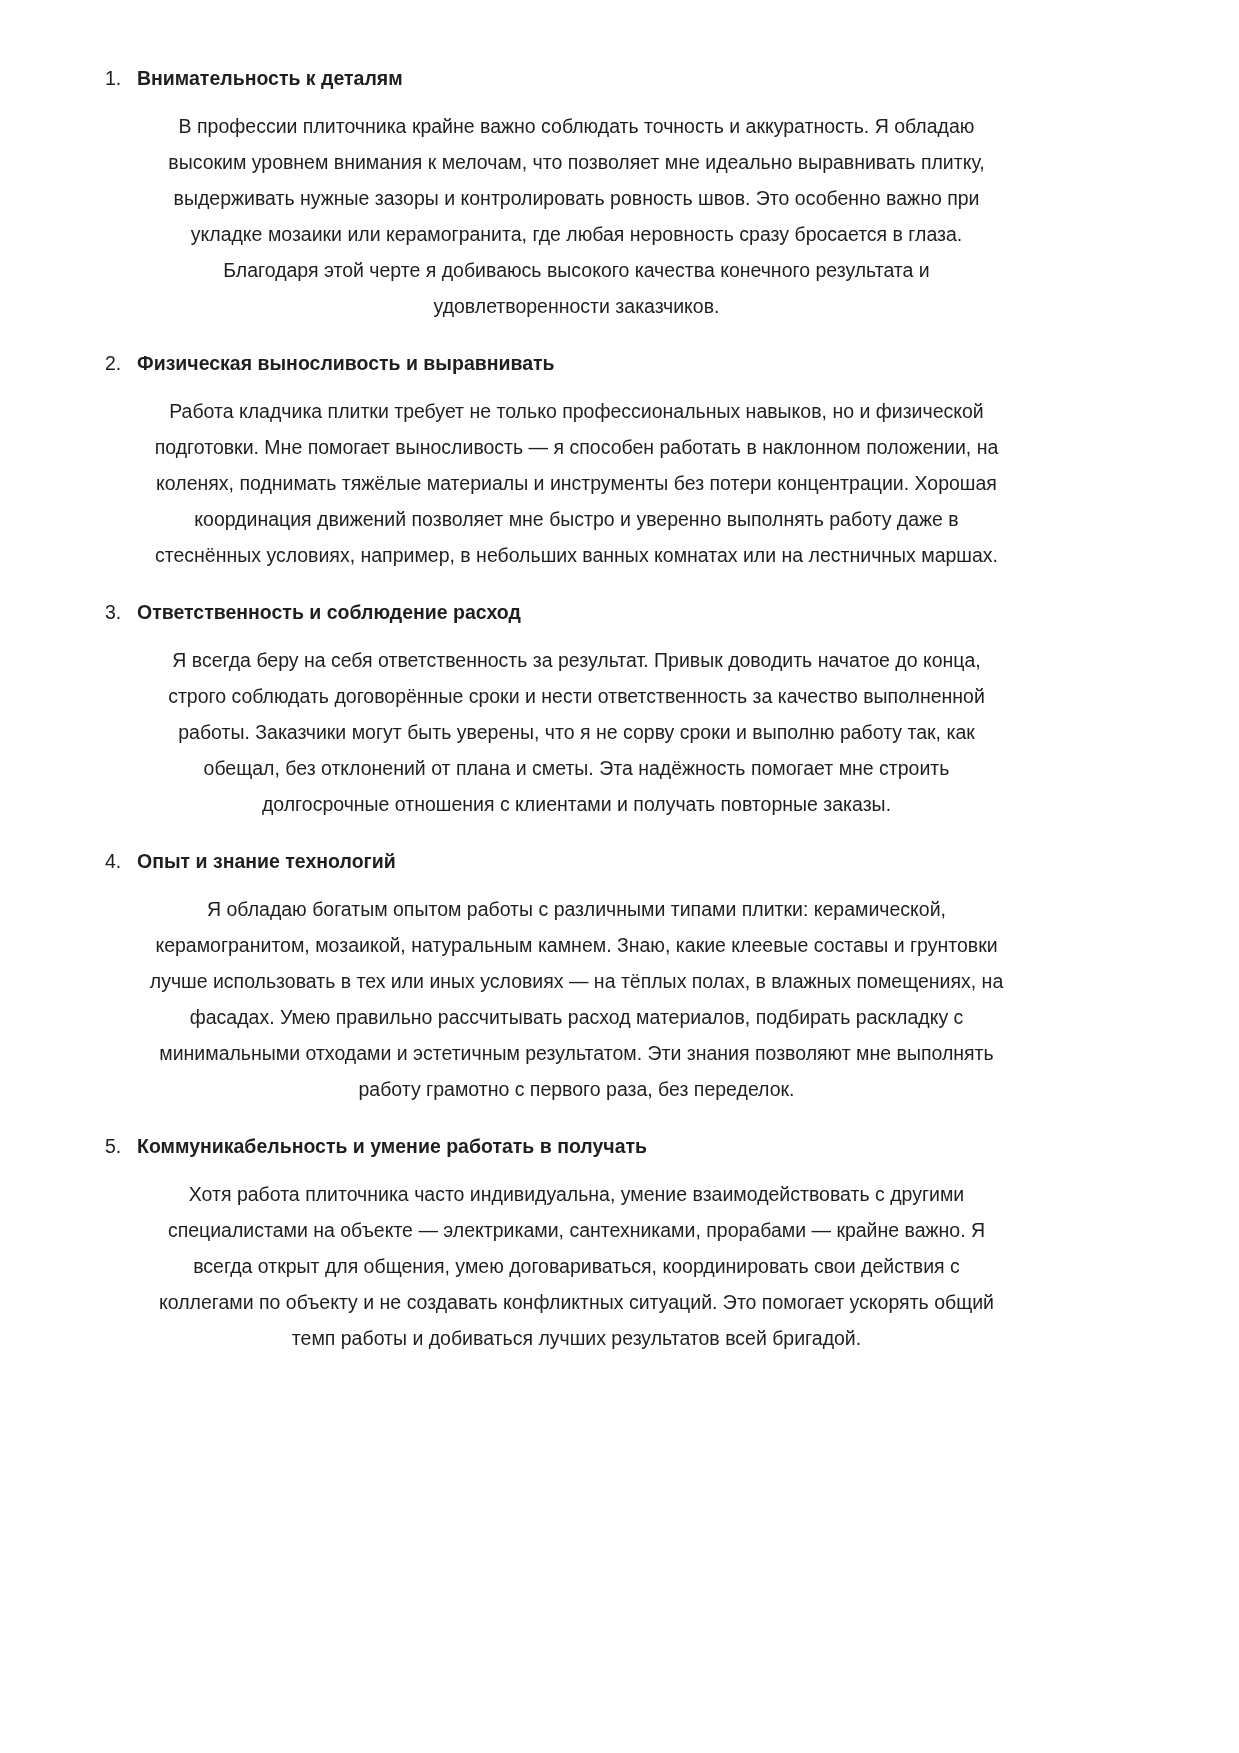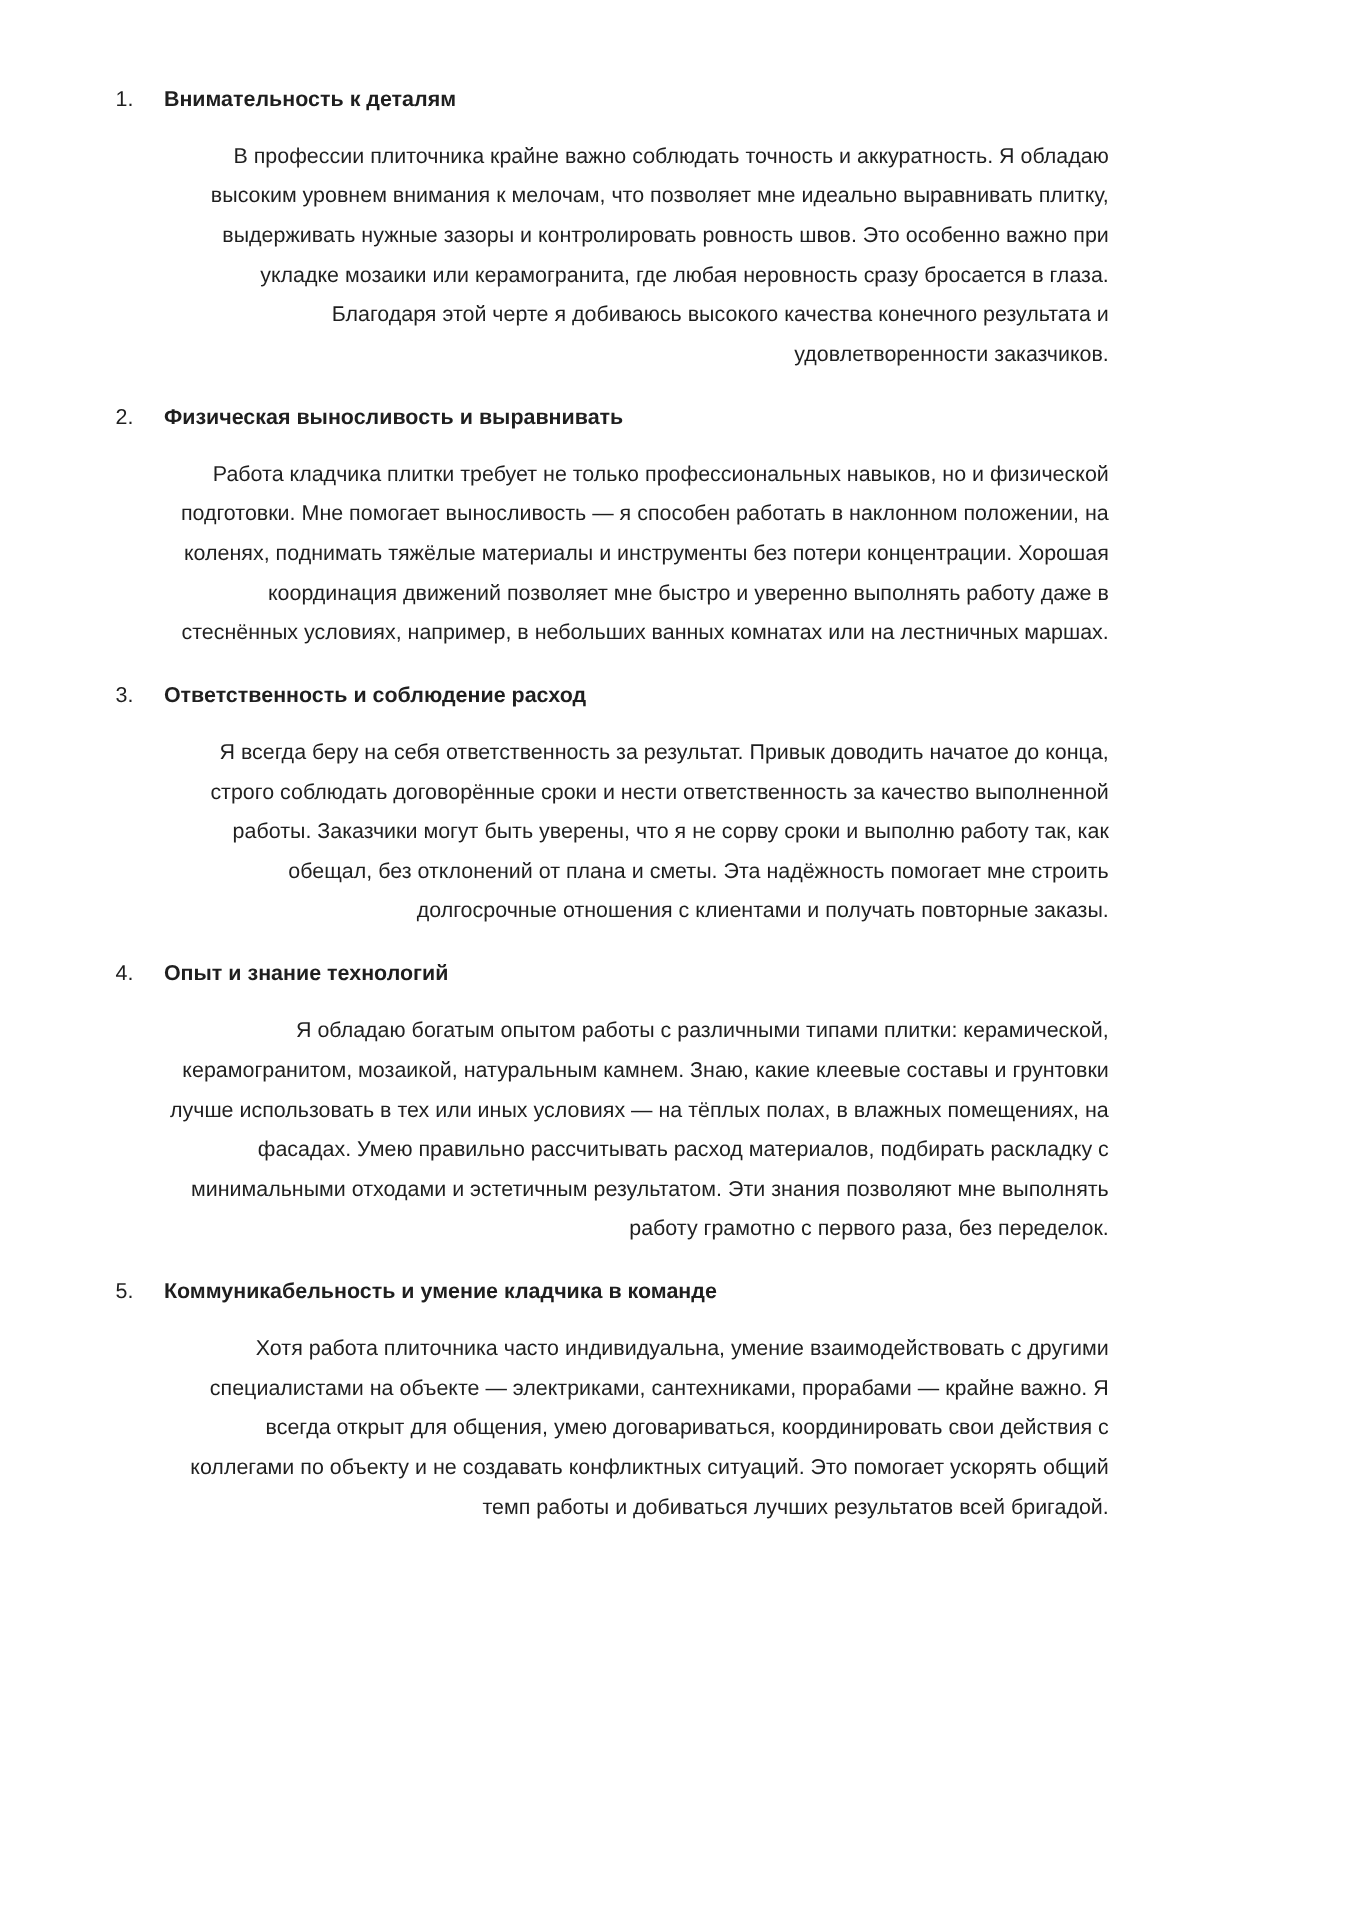--- a/index.html
+++ b/index.html
@@ -30,33 +30,33 @@
   .item-number {
     position: absolute;
     left: 0;
     top: 0;
     font-size: 19.5px;
     line-height: 36px;
     font-weight: 400;
     color: #1f1f1f;
   }
   .item-title {
-    margin: 16px;
+    margin: 4px;
     font-size: 19.5px;
     line-height: 36px;
     font-weight: 700;
     color: #1f1f1f;
   }
   .item-body {
     margin: 12px;
     font-size: 19.5px;
     line-height: 36px;
     font-weight: 400;
     color: #1f1f1f;
-    text-align: right;
+    text-align: center;
   }
 </style>
 </head>
 <body>
 
 <div class="page">
   <div class="doc-list">
 
     <div class="doc-item">
       <span class="item-number">1.</span>
@@ -77,18 +77,18 @@
     </div>
 
     <div class="doc-item">
       <span class="item-number">4.</span>
       <h2 class="item-title">Опыт и знание технологий</h2>
       <p class="item-body">Я обладаю богатым опытом работы с различными типами плитки: керамической, керамогранитом, мозаикой, натуральным камнем. Знаю, какие клеевые составы и грунтовки лучше использовать в тех или иных условиях — на тёплых полах, в влажных помещениях, на фасадах. Умею правильно рассчитывать расход материалов, подбирать раскладку с минимальными отходами и эстетичным результатом. Эти знания позволяют мне выполнять работу грамотно с первого раза, без переделок.</p>
     </div>
 
     <div class="doc-item">
       <span class="item-number">5.</span>
-      <h2 class="item-title">Коммуникабельность и умение кладчика в команде</h2>
+      <h2 class="item-title">Коммуникабельность и умение работать в получать</h2>
       <p class="item-body">Хотя работа плиточника часто индивидуальна, умение взаимодействовать с другими специалистами на объекте — электриками, сантехниками, прорабами — крайне важно. Я всегда открыт для общения, умею договариваться, координировать свои действия с коллегами по объекту и не создавать конфликтных ситуаций. Это помогает ускорять общий темп работы и добиваться лучших результатов всей бригадой.</p>
     </div>
 
   </div>
 </div>
 
 </body></html>

